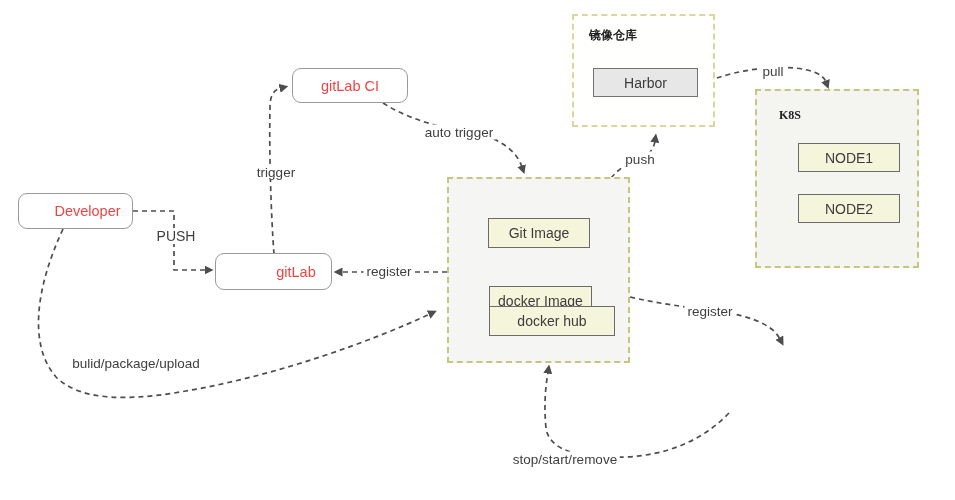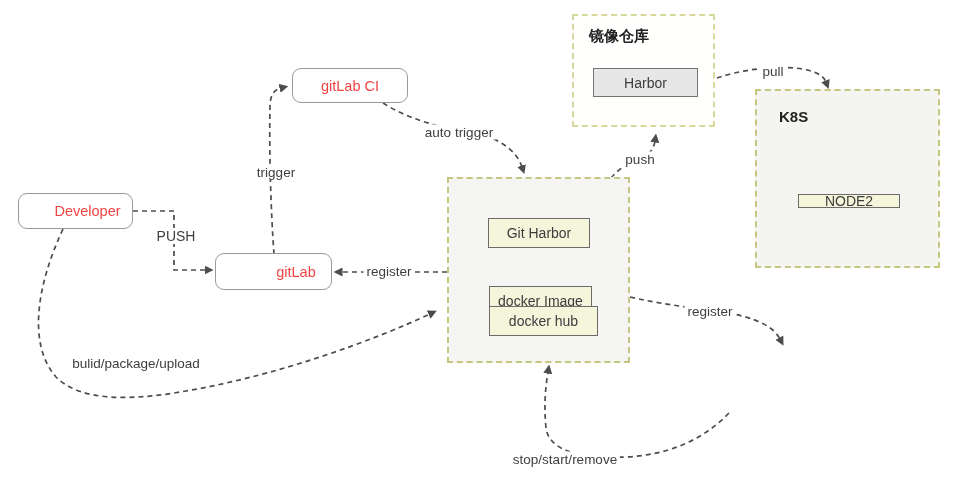--- a/index.html
+++ b/index.html
@@ -17,23 +17,23 @@
     position:absolute;z-index:3;background:#f5f5dc;border:1px solid #6b6b6b;
     display:flex;align-items:center;justify-content:center;
     font-size:14px;color:#3c3c3c;box-sizing:border-box;
   }
   .gray{background:#e7e7e7;border:1px solid #737373;}
   .container{
     position:absolute;z-index:2;box-sizing:border-box;
   }
   .c-registry{left:572px;top:14px;width:143px;height:113px;background:#fffffe;border:2px dashed #d8d89c;}
   .c-middle{left:447px;top:177px;width:183px;height:186px;background:#f5f5f4;border:2px dashed #c6c680;}
-  .c-k8s{left:755px;top:89px;width:185px;height:179px;background:#f4f4f1;border:2px dashed #c6c680;}
+  .c-k8s{left:755px;top:89px;width:164px;height:179px;background:#f4f4f1;border:2px dashed #c6c680;font-family:Liberation Serif, serif;}
   .c-portainer{left:730px;top:347px;width:128px;height:98px;background:#ffffff;border:2px dashed #e3e3ad;display:flex;align-items:center;justify-content:center;}
-  .ctitle{font-size:15px;font-weight:700;color:#222222;}
+  .ctitle{font-size:12px;font-weight:700;color:#222222;}
   .c-registry .ctitle{position:absolute;left:15px;top:11px;}
   .c-k8s .ctitle{position:absolute;left:22px;top:17px;}
   .elabel{
     position:absolute;z-index:4;transform:translate(-50%,-50%);
     font-size:13.5px;color:#3e3e3e;background:#ffffff;padding:0 3px;white-space:nowrap;text-align:center;
   }
 </style>
 </head>
 <body>
 
@@ -63,40 +63,43 @@
   </div>
   <div class="rnode" style="left:292px;top:68px;width:116px;height:35px;">
     <span>gitLab CI</span>
   </div>
   <div class="rnode" style="left:215px;top:253px;width:117px;height:37px;padding-left:45px;">
     <span>gitLab</span>
   </div>
 
   <div class="container c-middle"></div>
   <div class="note" style="left:488px;top:218px;width:102px;height:30px;">
-    <span>Git Harbor</span>
+    <span>Git Image</span>
   </div>
   <div class="note" style="left:489px;top:259px;width:103px;height:29px;margin-top:27px;">
     <span>docker Image</span>
   </div>
-  <div class="note" style="left:489px;top:306px;width:109px;height:30px;">
+  <div class="note" style="left:489px;top:306px;width:126px;height:30px;">
     <span>docker hub</span>
   </div>
 
   <div class="container c-registry">
     <span class="ctitle">镜像仓库</span>
   </div>
   <div class="note gray" style="left:593px;top:68px;width:105px;height:29px;">
     <span>Harbor</span>
   </div>
 
   <div class="container c-k8s">
     <span class="ctitle">K8S</span>
   </div>
-  <div class="note" style="left:798px;top:194px;width:102px;height:14px;">
+  <div class="note" style="left:798px;top:143px;width:102px;height:29px;">
+    <span>NODE1</span>
+  </div>
+  <div class="note" style="left:798px;top:194px;width:102px;height:29px;">
     <span>NODE2</span>
   </div>
 
 
   <div class="elabel" style="left:176px;top:236px;font-size:14px;">PUSH</div>
   <div class="elabel" style="left:276px;top:172px;">trigger</div>
   <div class="elabel" style="left:459px;top:132px;">auto trigger</div>
   <div class="elabel" style="left:389px;top:271px;">register</div>
   <div class="elabel" style="left:136px;top:363px;">bulid/package/upload</div>
   <div class="elabel" style="left:640px;top:159px;">push</div>

